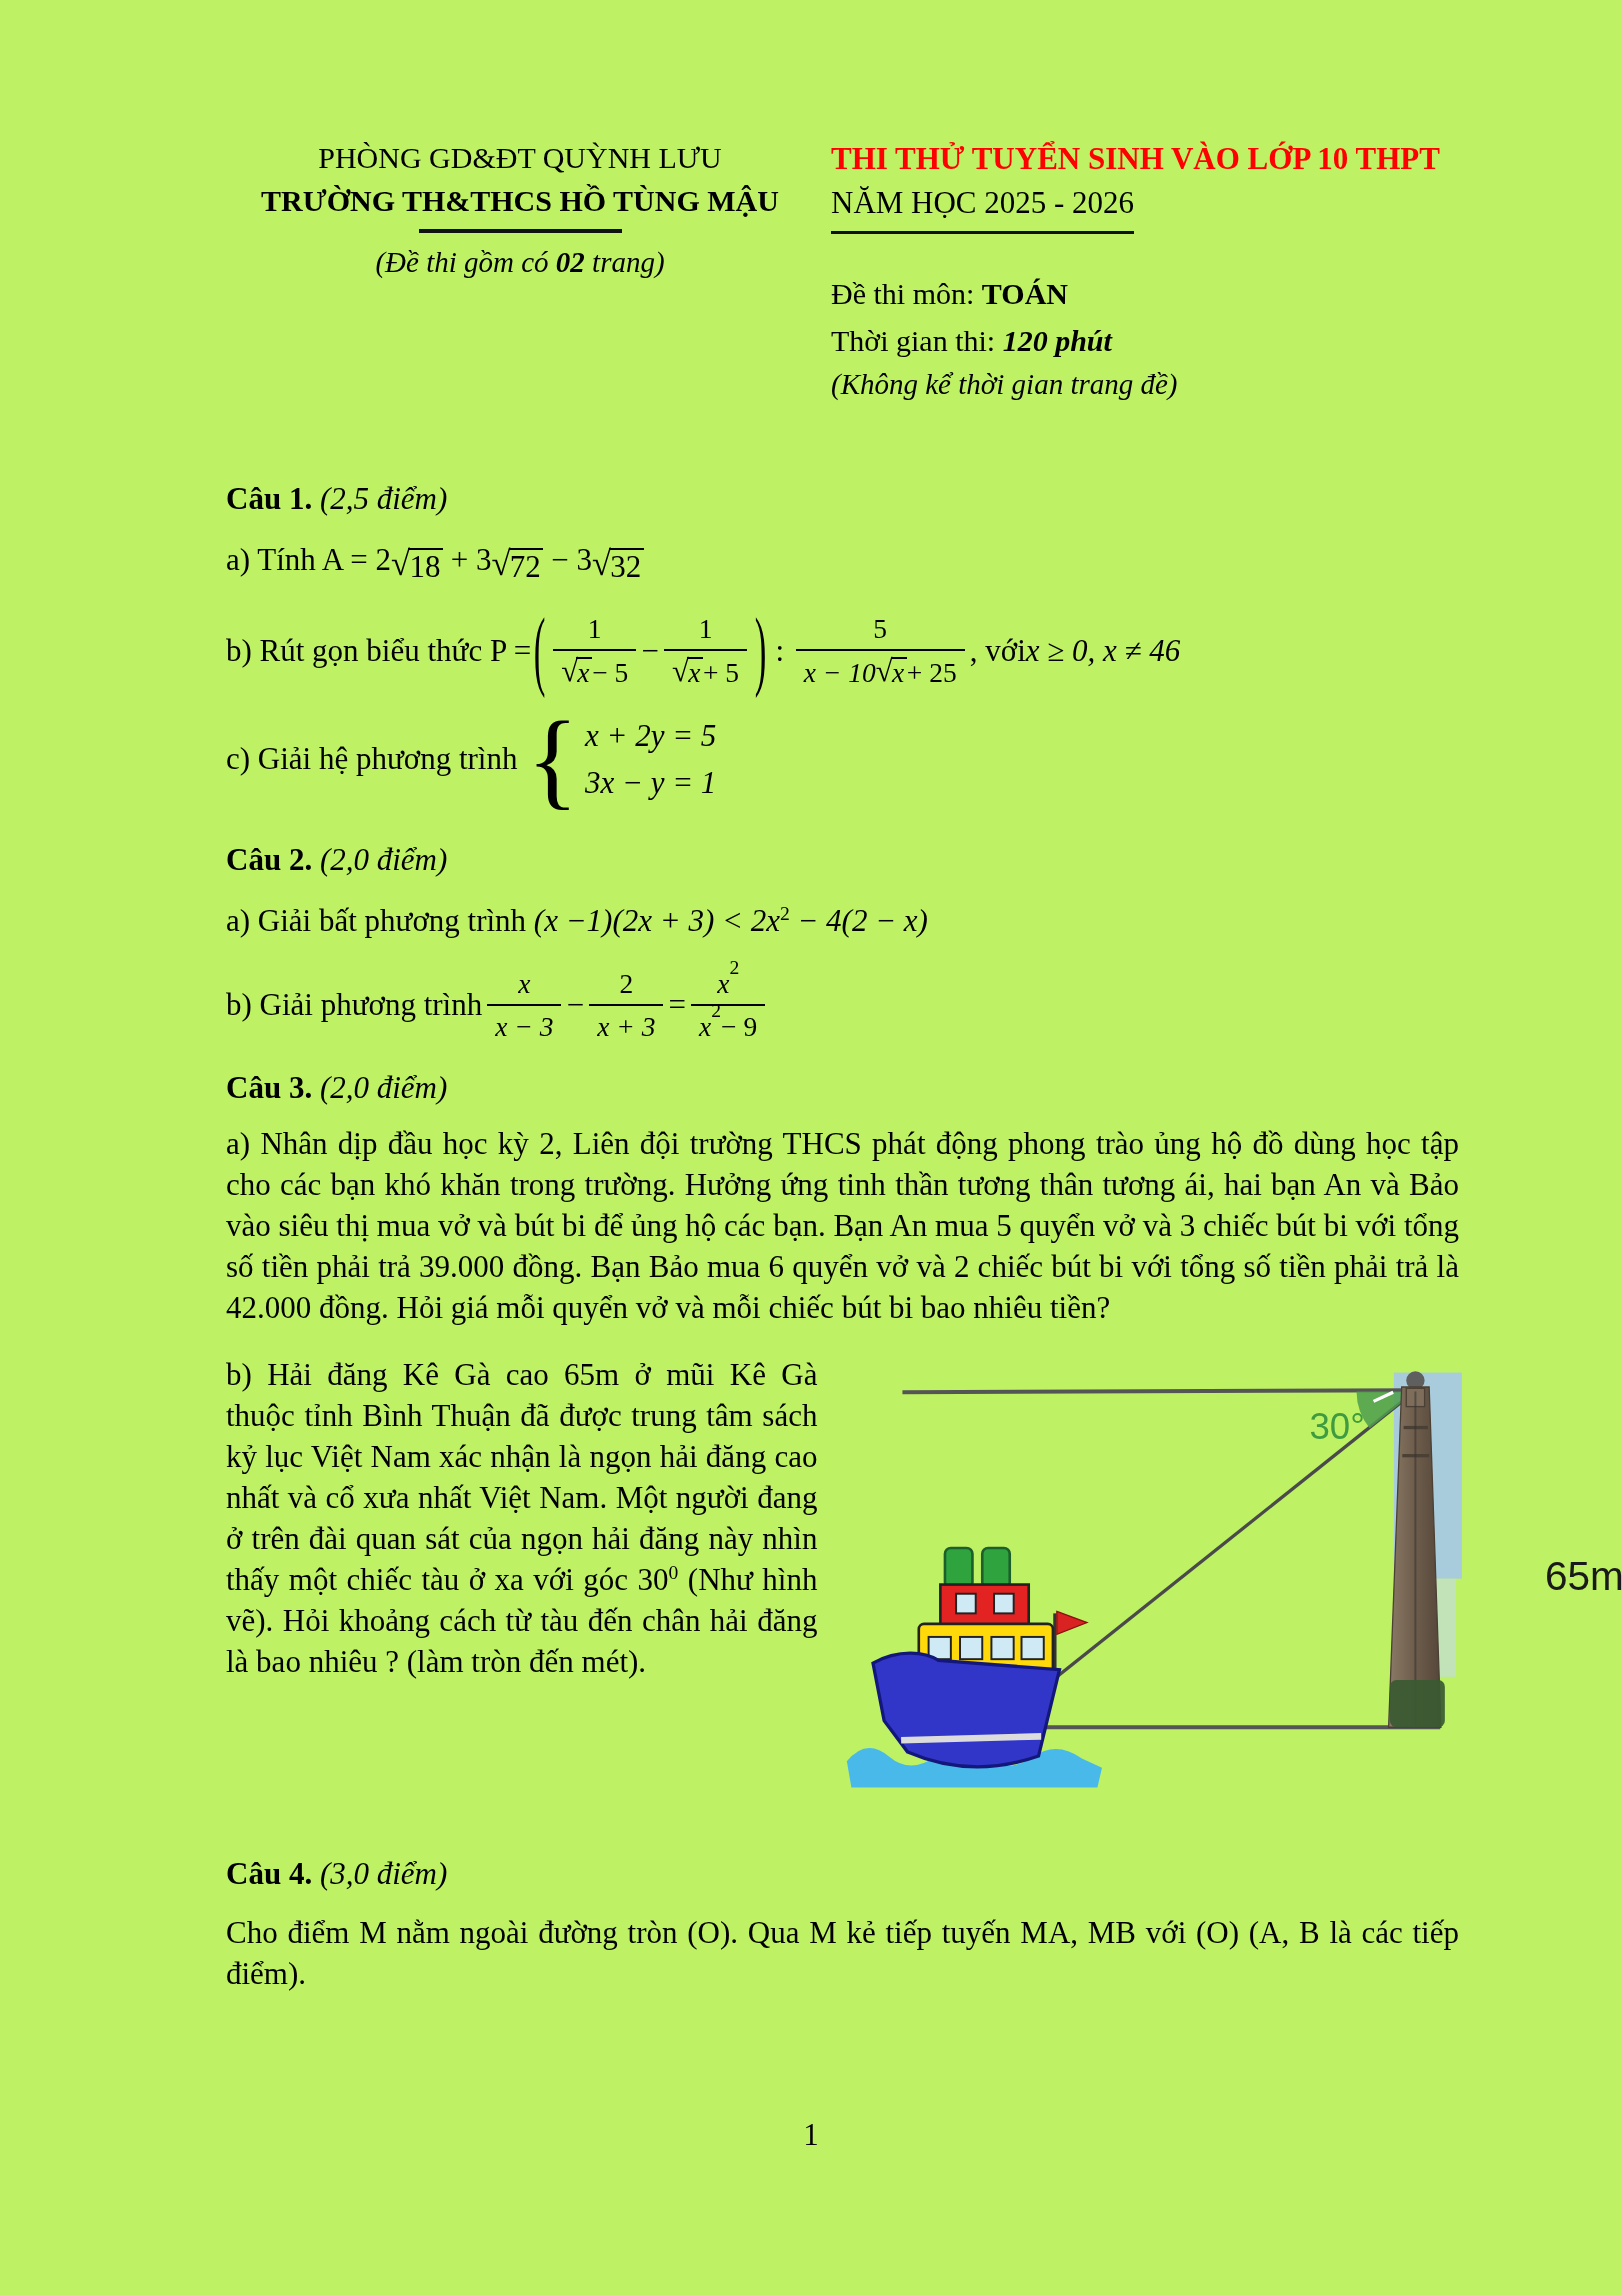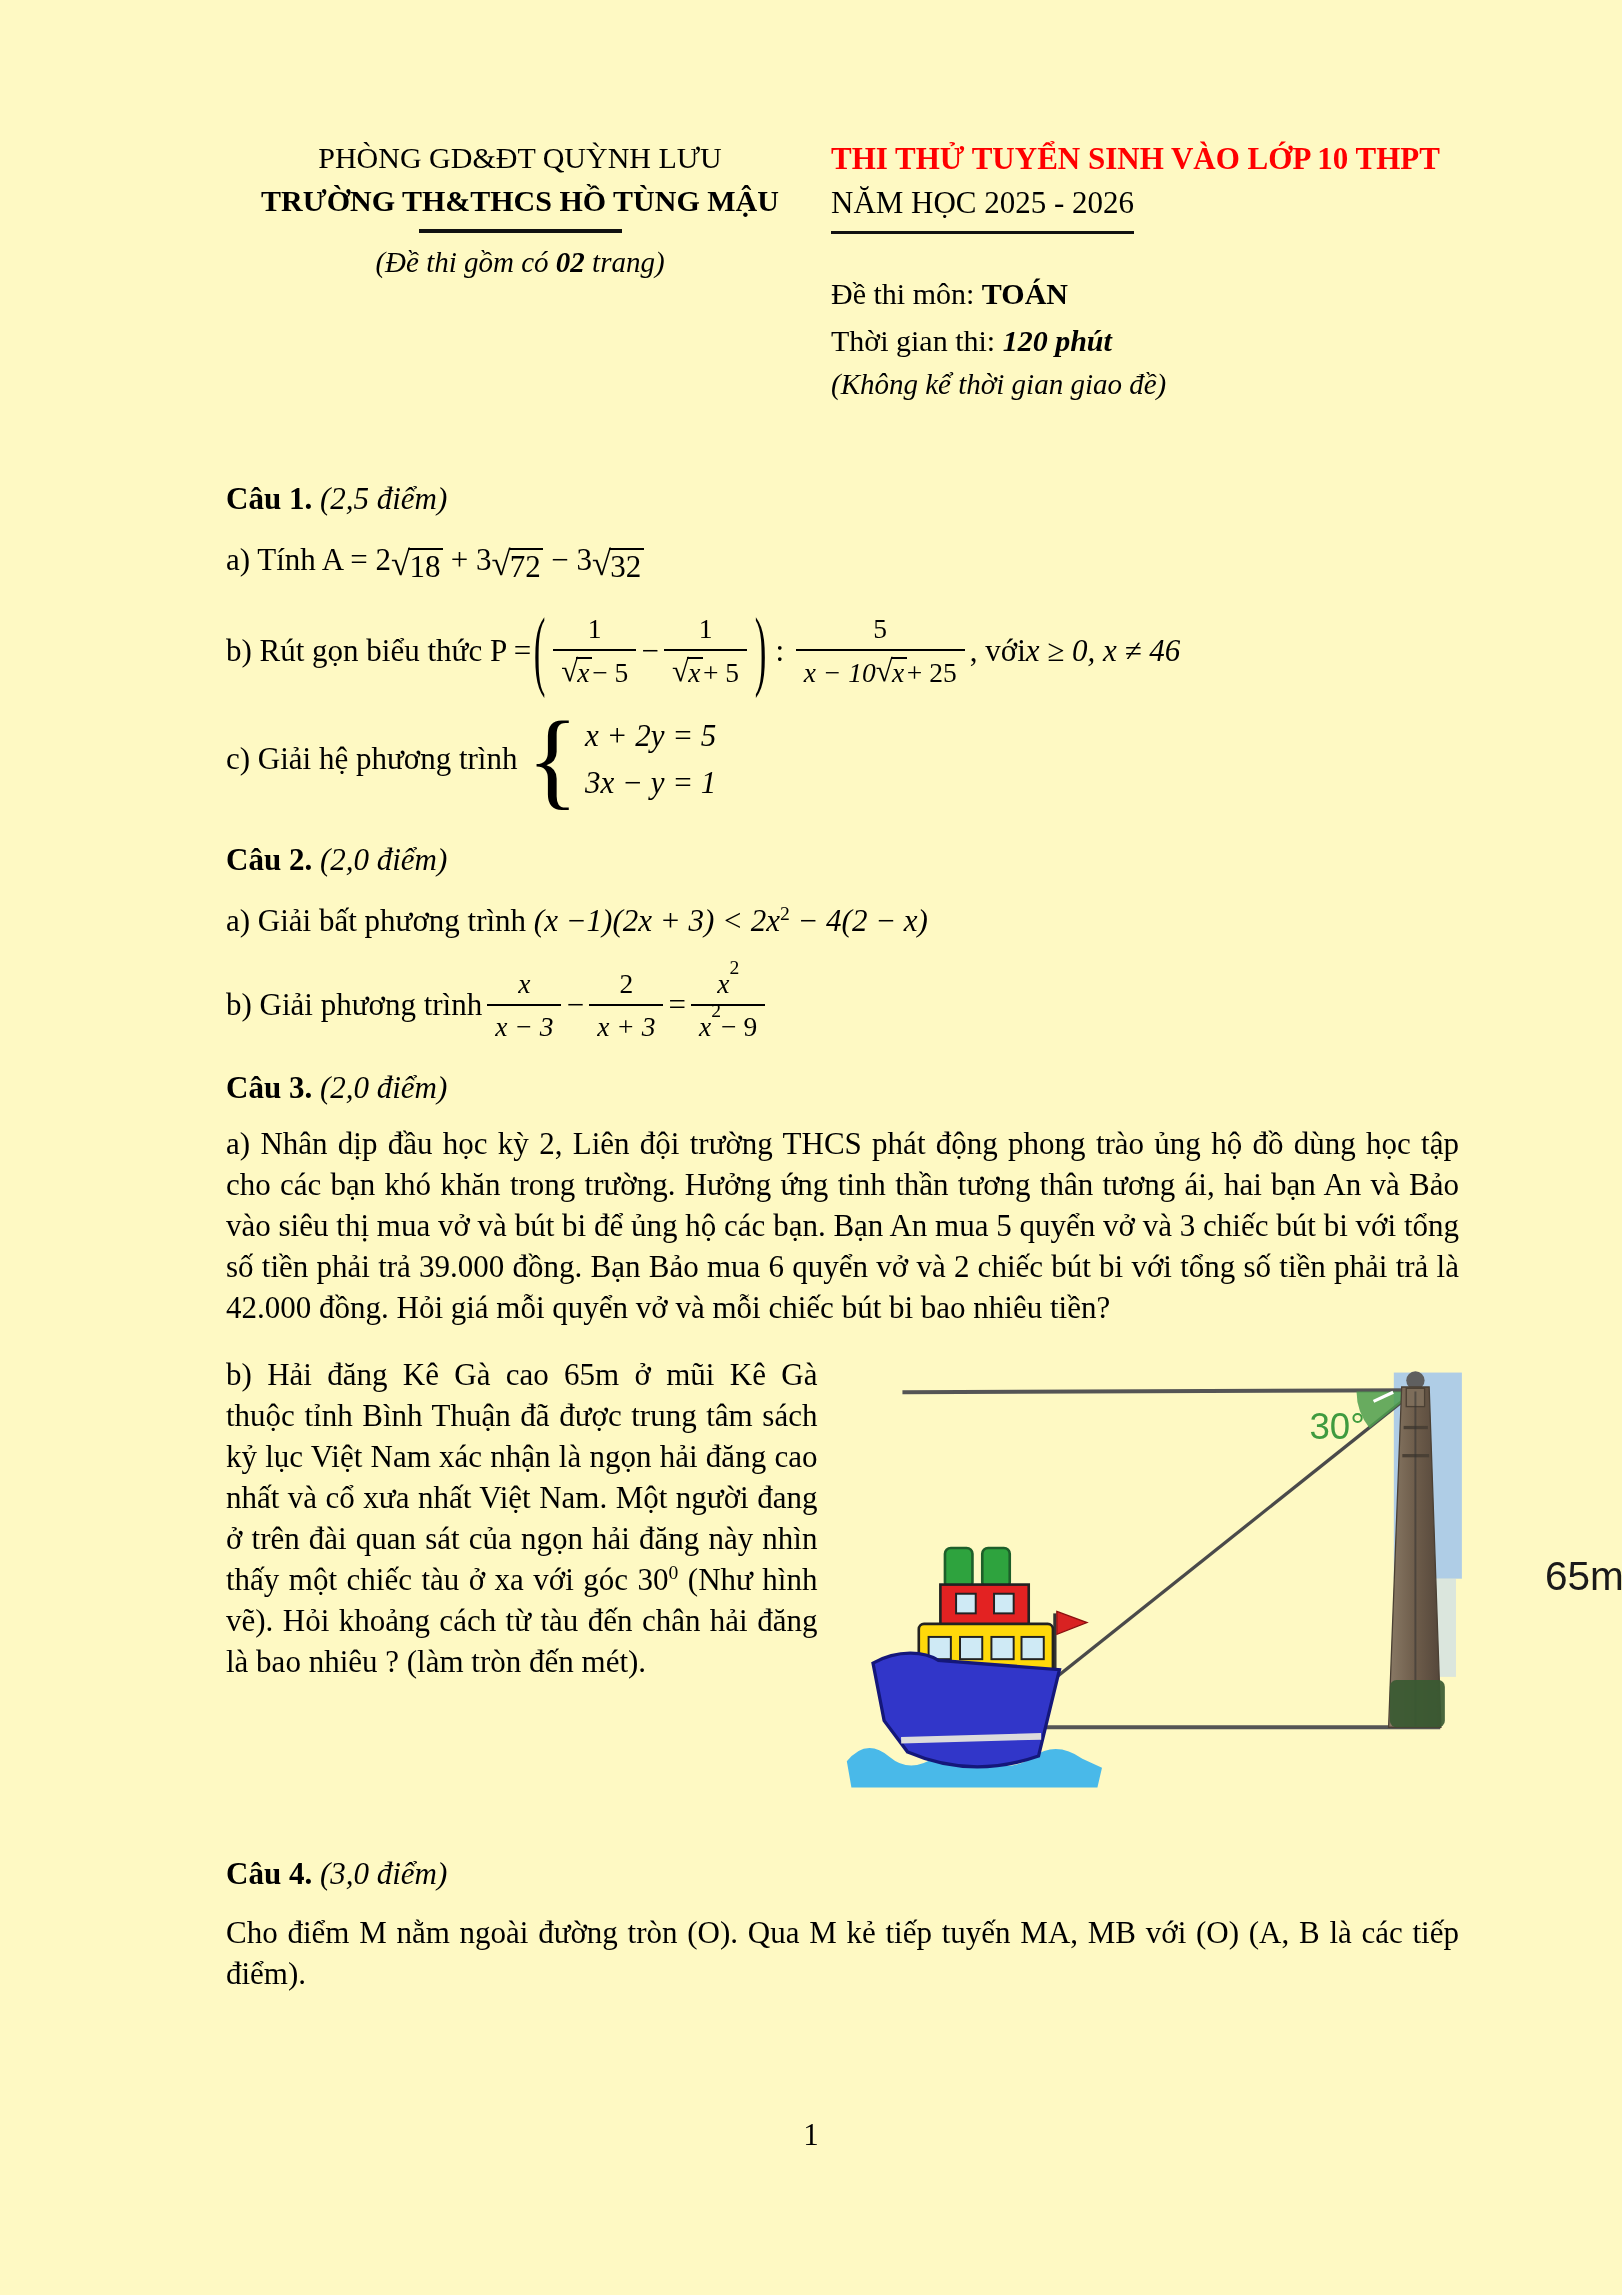--- a/index.html
+++ b/index.html
@@ -1,18 +1,18 @@
 <!DOCTYPE html>
 <html style="font-size:10.5px"><head>
 <meta charset="utf-8">
 <style>
   html,body { margin:0; padding:0; background:#e8e8e8; }
   .page {
     position:relative; width:1622px; height:2295px; margin:0 auto;
-    background:#fef9c3; color:#000;
+    background:#bef264; color:#000;
     font-family:"Liberation Serif","DejaVu Serif",serif;
     overflow:hidden;
   }
   
   .header-left {
     position:absolute; left:196px; top:141px; width:648px; text-align:center;
   }
   .dept { font-size:30px; letter-spacing:0px; }
   .school { font-size:30px; font-weight:bold; margin-top:9.2px; }
   .school-rule { width:203px; height:3.9px; background:#111; margin:10.5px auto 0; }
@@ -82,21 +82,21 @@
     <div class="pages-note"><span>(Đề thi gồm có </span><b>02</b><span> trang)</span></div>
   </div>
 
   <div class="header-right">
     <div class="exam-title">THI THỬ TUYỂN SINH VÀO LỚP 10 THPT</div>
     <div>
       <span class="school-year">NĂM HỌC 2025 - 2026</span>
     </div>
     <div class="subject"><span>Đề thi môn: </span><span class="val">TOÁN</span></div>
     <div class="duration"><span>Thời gian thi: </span><span class="val">120 phút</span></div>
-    <div class="h-note">(Không kể thời gian giao đề)</div>
+    <div class="h-note">(Không kể thời gian trang đề)</div>
   </div>
 
   <div class="body">
 
     <div class="qhead"><span>Câu 1.</span> <span class="pts">(2,5 điểm)</span></div>
 
     <div class="line">
       <span>a) Tính A = </span><span>2</span><span class="sqrt">
           <span class="sq-sym">√</span>
           <span class="sq-body">18</span>

